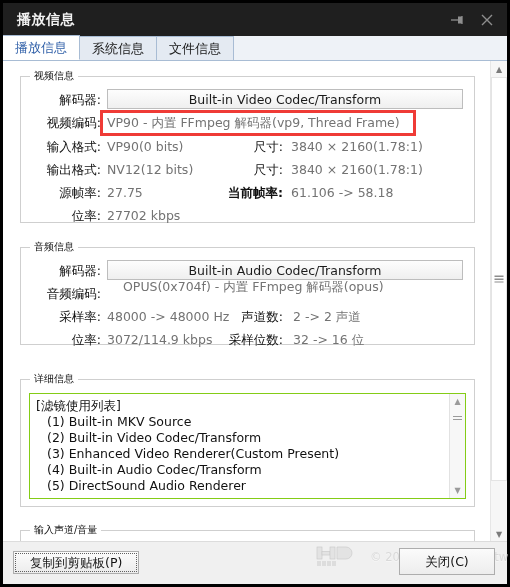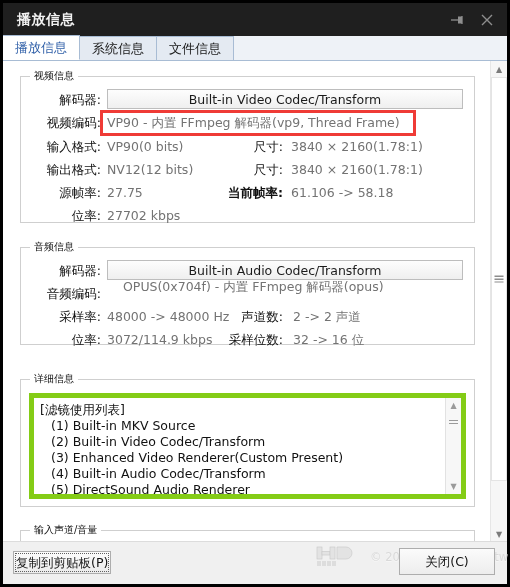--- a/index.html
+++ b/index.html
@@ -104,21 +104,21 @@
   
   .redbox{
     position:absolute;
     border:3px solid #ef3b36;
     box-sizing:border-box;
     pointer-events:none;
   }
   
   .listbox{
     position:absolute;
-    border:5px solid #84cc16;
+    border:1px solid #84cc16;
     background:#ffffff;
     box-sizing:border-box;
     overflow:hidden;
   }
   .listbox .lines{
     position:absolute;left:6px;top:4px;right:18px;
     font-size:12.5px;line-height:16px;color:#111;
   }
   .lines div{white-space:nowrap;}
   .lines .ind{padding-left:11px;}
@@ -170,21 +170,21 @@
   }
   
   .footer{
     position:absolute;left:0;right:0;bottom:0;height:42px;
     background:#f0f0f0;
     border-top:1px solid #dcdcdc;
   }
   .copybtn{
     position:absolute;left:10px;top:9px;
     height:23px;line-height:21px;
-    padding:0 2px;
+    padding:0 16px;
     background:linear-gradient(#fcfcfc,#ececec);
     border:1px solid #adadad;
     box-sizing:border-box;
     font-size:12.5px;color:#111;
     cursor:default;
   }
   .copybtn .focusring{
     position:absolute;left:1px;top:1px;right:1px;bottom:1px;
     border:1px dotted #606060;
   }

